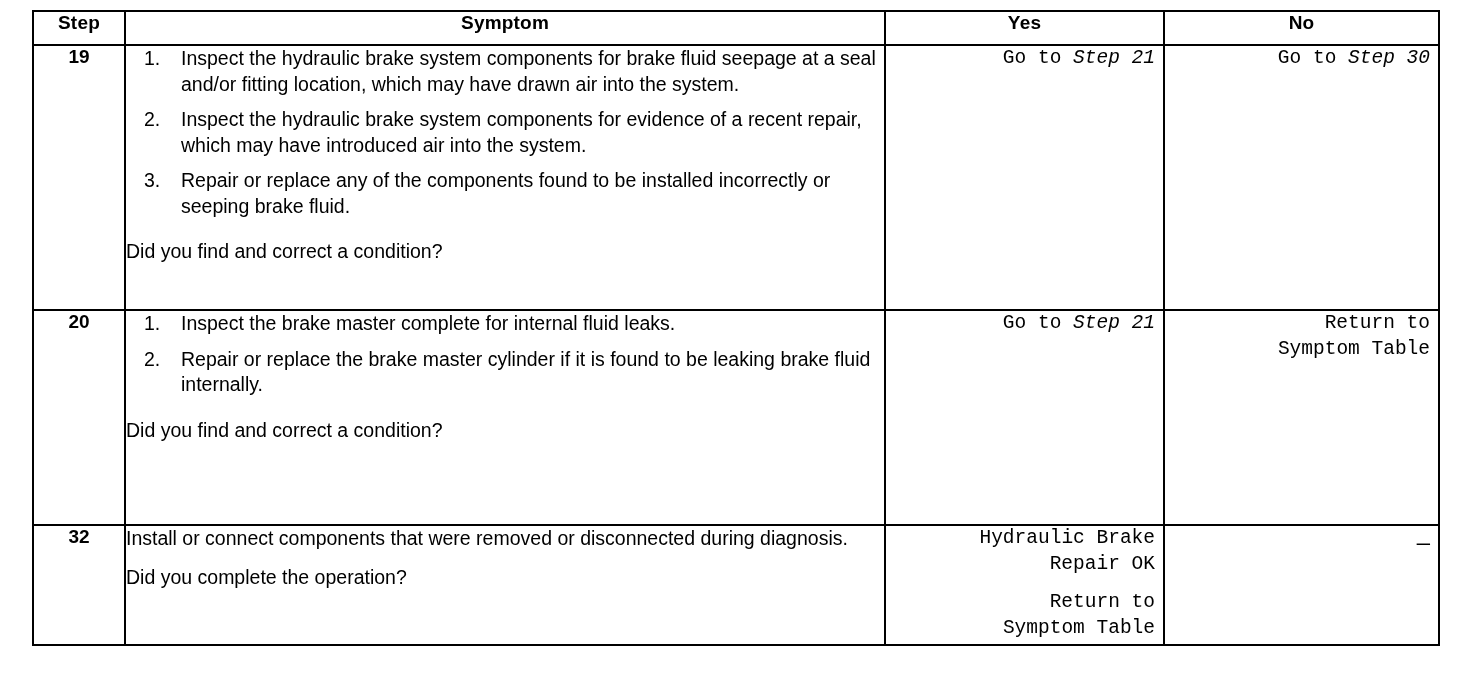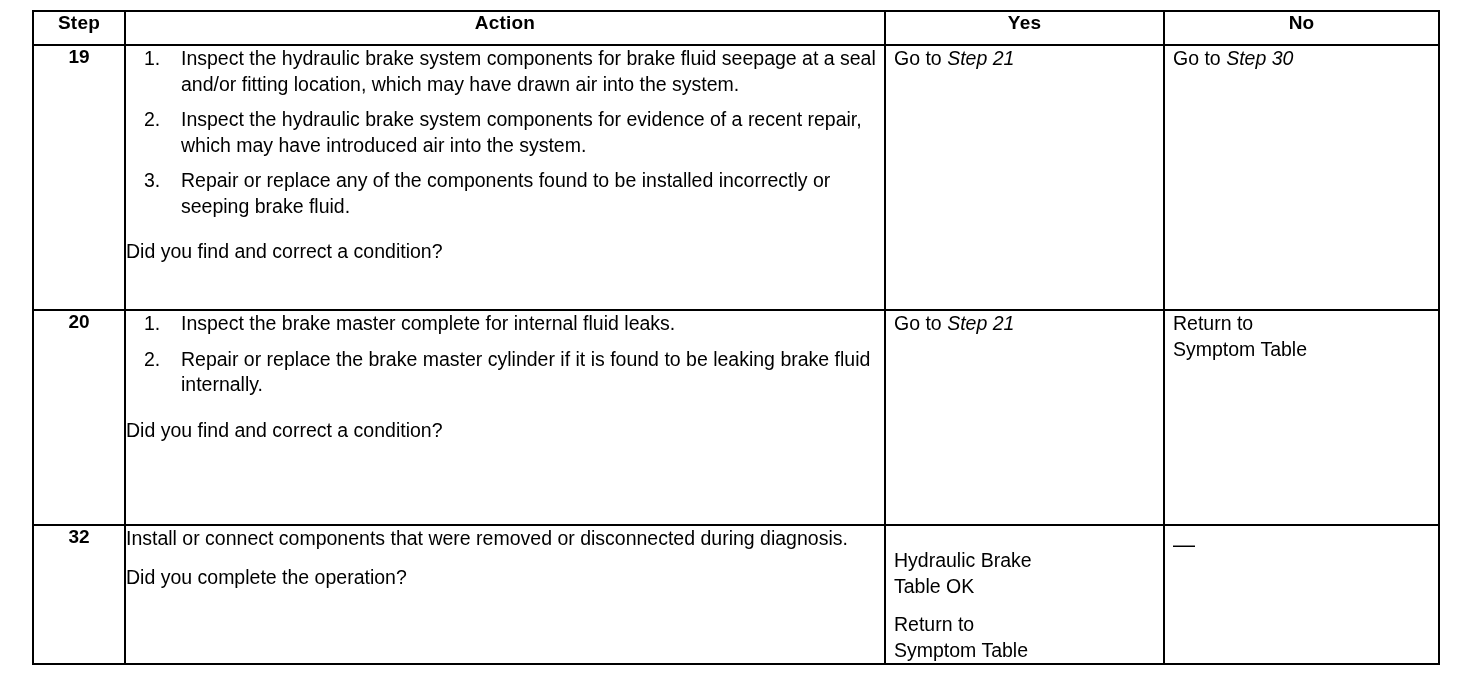--- a/index.html
+++ b/index.html
@@ -105,42 +105,43 @@
   }
   .cell-inner {
     display: flex;
     flex-direction: column;
     min-height: 100%;
   }
   .cell-inner .spacer { flex: 1 1 auto; }
 
   
   td.result-cell {
-    text-align: left;
+    text-align: right;
     font-size: 19.5px;
     line-height: 25.5px;
     padding: 0;
+    font-family: Liberation Mono, monospace;
   }
   td.result-cell .res-inner {
     display: flex;
     flex-direction: column;
     height: 100%;
   }
   .res-block {
     padding: 0 8px;
   }
   .res-bottom {
     margin-top: auto;
     padding-bottom: 8px;
   }
   .res-mid {
     margin: auto 0;
     padding: 8px;
   }
-  .res-top-pad { padding-top: 22px; border-radius: 27px; }
+  .res-top-pad { padding-top: 0; border-radius: 27px; }
   .res-gap { height: 13px; }
 
   .ital { font-style: italic; }
   .dash { font-size: 22px; line-height: 1; }
 </style>
 </head>
 <body>
 
 <div class="page">
 
@@ -148,21 +149,21 @@
     <colgroup>
       <col class="c-step">
       <col class="c-action">
       <col class="c-yes">
       <col class="c-no">
     </colgroup>
 
     <thead>
       <tr>
         <th>Step</th>
-        <th>Action</th>
+        <th>Symptom</th>
         <th>Yes</th>
         <th>No</th>
       </tr>
     </thead>
 
     <tbody>
 
       <tr style="height:265px;">
         <td class="step-cell">19</td>
 
@@ -249,21 +250,21 @@
           <div class="cell-inner">
             <div class="plain-para">Install or connect components that were removed or disconnected during diagnosis.</div>
             <div class="action-question">Did you complete the operation?</div>
           </div>
         </td>
 
         <td class="result-cell">
           <div class="res-inner">
             <div class="res-block res-top-pad">
               <div>Hydraulic Brake</div>
-              <div>Table OK</div>
+              <div>Repair OK</div>
               <div class="res-gap"></div>
               <div>Return to</div>
               <div>Symptom Table</div>
             </div>
           </div>
         </td>
 
         <td class="result-cell">
           <div class="res-inner">
             <div class="res-mid res-block dash">—</div>

